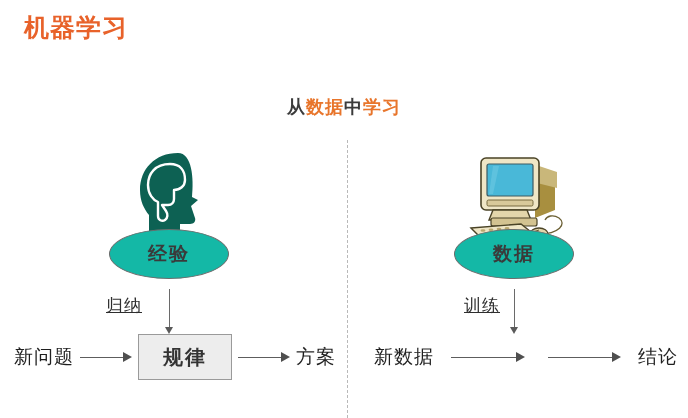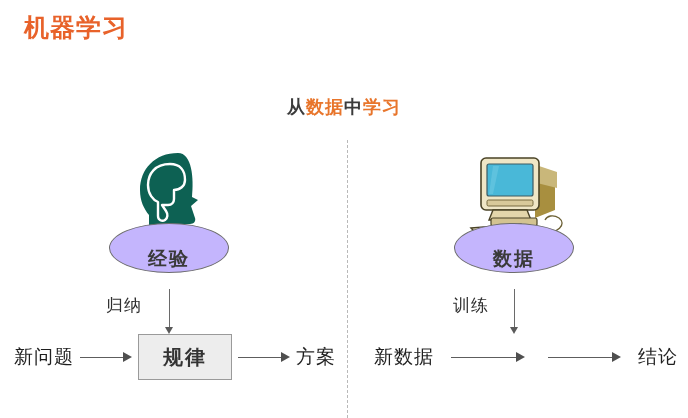--- a/index.html
+++ b/index.html
@@ -76,30 +76,30 @@
     display: flex;
     align-items: flex-end;
     justify-content: center;
   }
   .icon-wrap.left-icon { padding-left: 8px; box-sizing: border-box; }
   .icon-wrap.right-icon { padding-left: 6px; box-sizing: border-box; }
 
   
   .ellipse {
     position: absolute;
-    top: 223px;
+    top: 229px;
     left: 50%;
     transform: translateX(-50%);
     width: 118px;
     height: 48px;
     border-radius: 50%;
-    background: #c4b5fd;
+    background: #14b8a6;
     border: 1.4px solid #6d6d6d;
     display: flex;
-    align-items: flex-end;
+    align-items: center;
     justify-content: center;
   }
   .ellipse.left-ell { margin-left: -3px; }
   .ellipse.right-ell { margin-left: -2px; }
   .ellipse-label {
     font-size: 19px;
     font-weight: 700;
     color: #3a3a3a;
     letter-spacing: 2px;
   }
@@ -135,23 +135,24 @@
   }
 
   
   .v-label {
     position: absolute;
     top: 294px;
     font-size: 17px;
     color: #2e2e2e;
     letter-spacing: 1px;
     white-space: nowrap;
+    text-decoration: underline;
   }
   .v-label.left-vl { left: 106px; }
-  .v-label.right-vl { left: 109px; }
+  .v-label.right-vl { left: 120px; }
 
   
   .flow-row {
     position: absolute;
     top: 334px;
     left: 0;
     width: 100%;
     height: 46px;
     display: flex;
     align-items: center;

